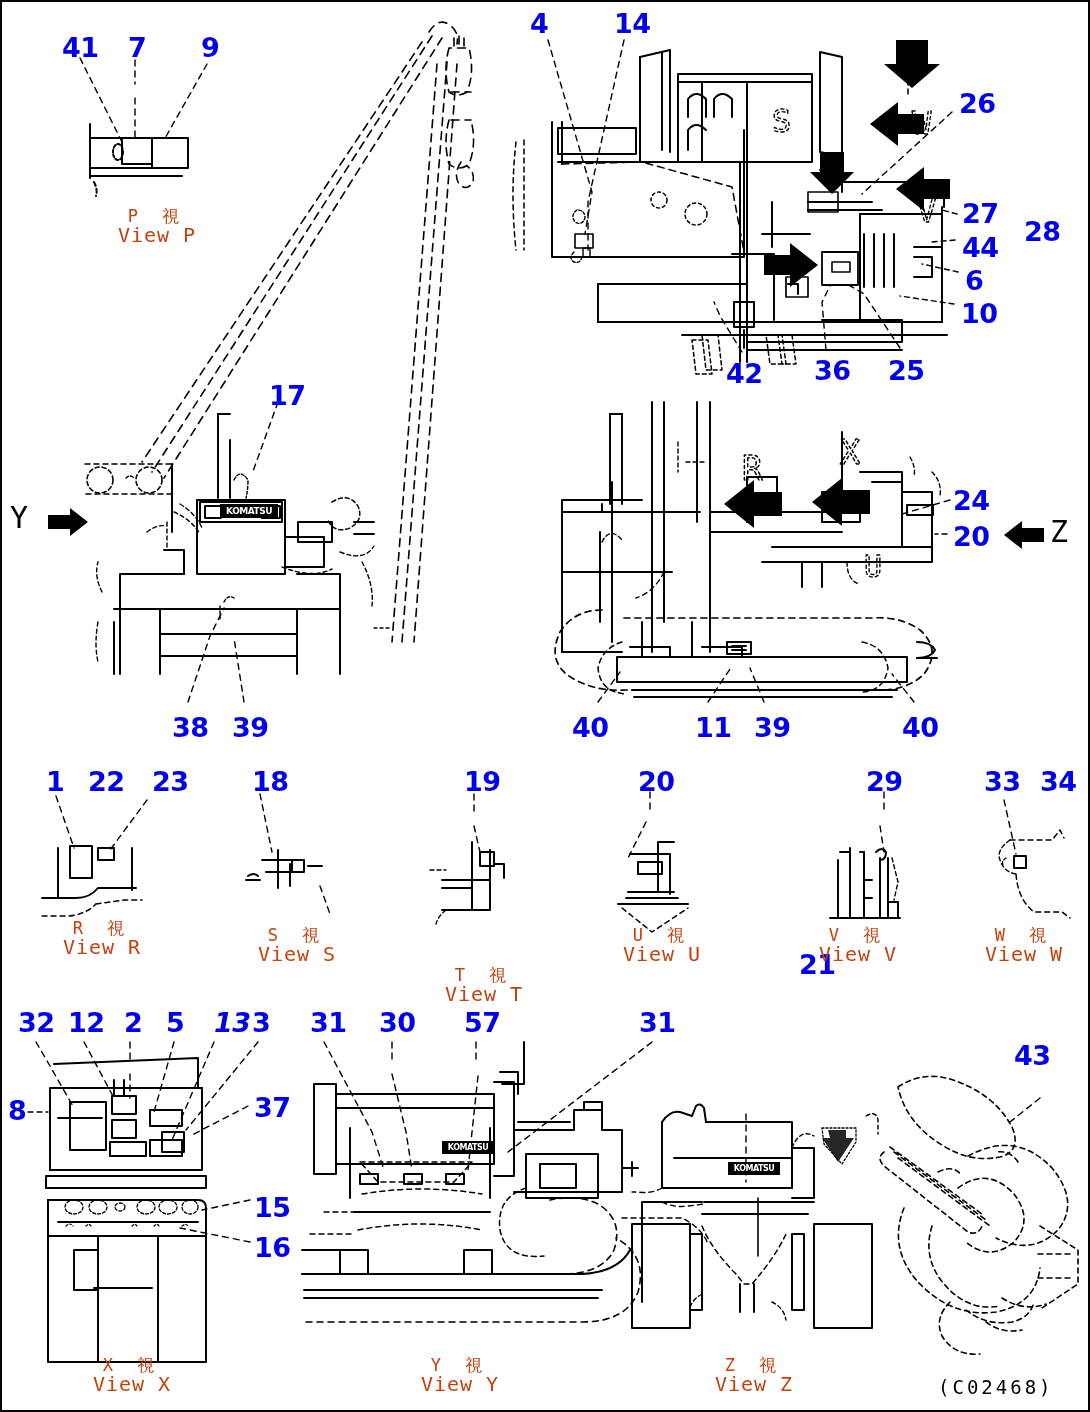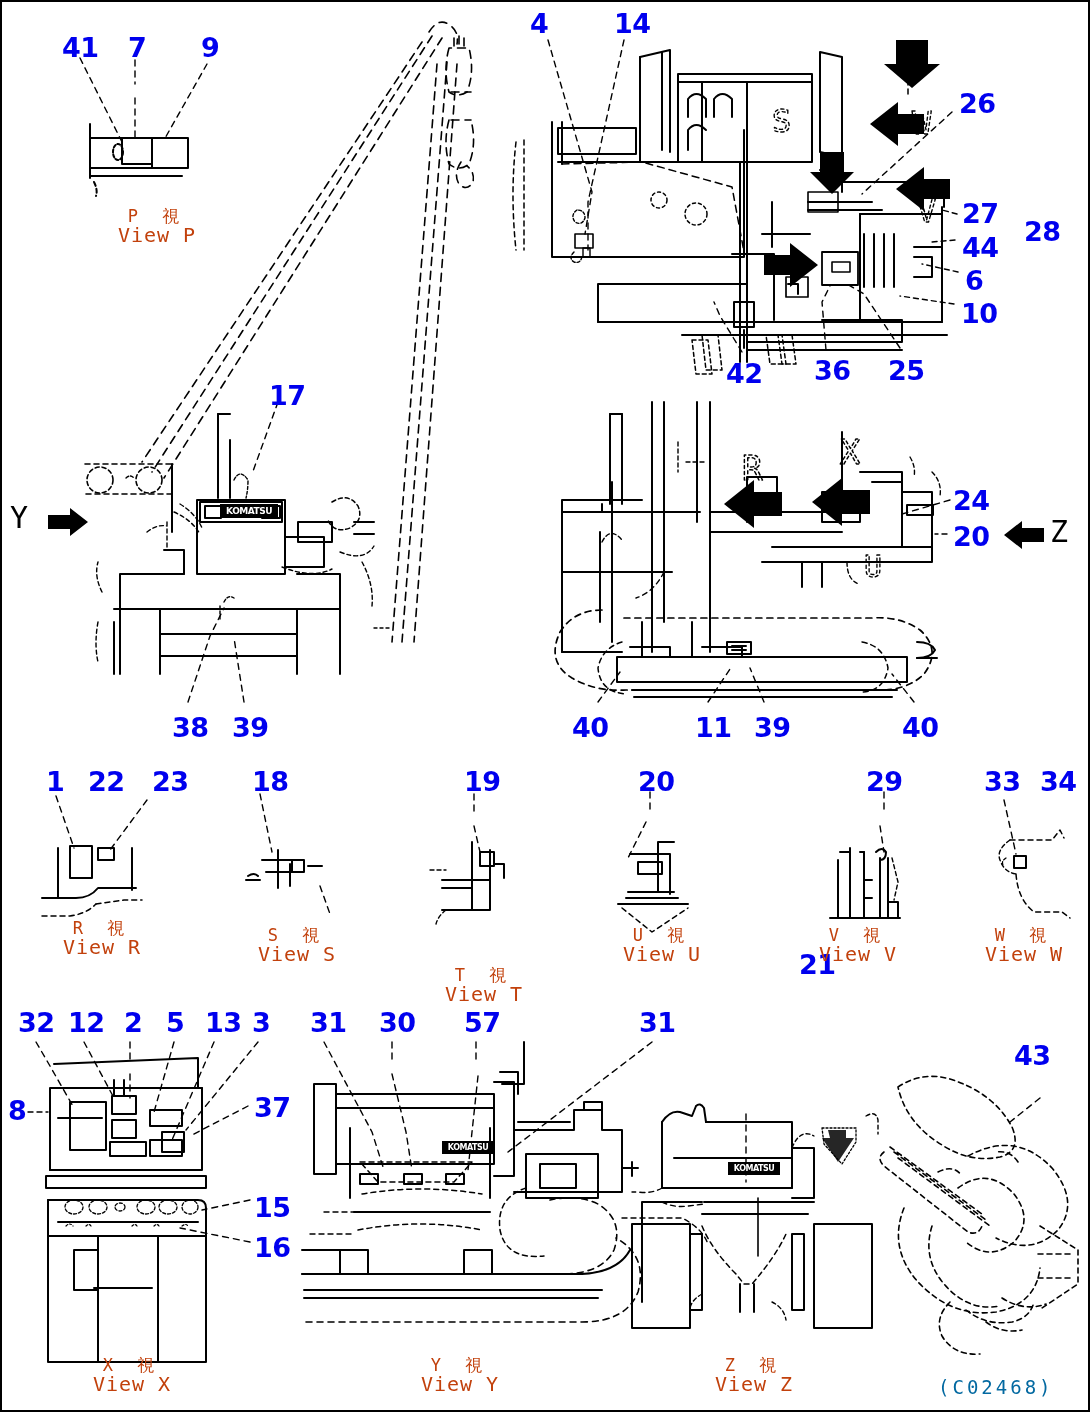--- a/index.html
+++ b/index.html
@@ -3,21 +3,21 @@
 <meta charset="utf-8">
 <style>
   html,body{margin:0;padding:0;background:#ffffff;}
   body{width:1090px;height:1412px;font-family:"DejaVu Sans Mono",monospace;overflow:hidden;}
   #sheet{position:relative;width:1090px;height:1412px;background:#fff;border:2px solid #000;box-sizing:border-box;}
   .num{position:absolute;color:#0000ee;font-family:"DejaVu Sans",sans-serif;font-weight:bold;font-size:27px;line-height:27px;letter-spacing:-0.5px;white-space:nowrap;}
   .vlabel{position:absolute;text-align:center;font-family:"DejaVu Sans Mono",monospace;color:#c2410c;line-height:1.02;white-space:nowrap;}
   .vlabel .jp{font-size:17px;letter-spacing:7px;display:block;}
   .vlabel .en{font-size:20px;letter-spacing:1px;display:block;}
   .marker{position:absolute;font-family:"DejaVu Sans Mono",monospace;font-size:30px;color:#000;}
-  .code{position:absolute;font-family:"DejaVu Sans Mono",monospace;font-size:19px;letter-spacing:3px;color:#0369a1;}
+  .code{position:absolute;font-family:"DejaVu Sans Mono",monospace;font-size:19px;letter-spacing:3px;color:#000000;}
   .art{position:absolute;top:0;left:0;width:1090px;height:1412px;pointer-events:none;}
   .logo{font-family:"DejaVu Sans",sans-serif;font-weight:bold;letter-spacing:-0.5px;}
 </style>
 </head>
 <body>
 
 <div id="sheet">
 
   <svg class="art" viewBox="0 0 1090 1412">
     <g fill="none" stroke="#000" stroke-width="2" stroke-linecap="round" stroke-linejoin="round">
@@ -472,21 +472,21 @@
   <div class="num" style="left:250px;top:766px;">18</div>
   <div class="num" style="left:462px;top:766px;">19</div>
   <div class="num" style="left:636px;top:766px;">20</div>
   <div class="num" style="left:864px;top:766px;">29</div>
   <div class="num" style="left:982px;top:766px;">33</div>
   <div class="num" style="left:1038px;top:766px;">34</div>
   <div class="num" style="left:16px;top:1007px;">32</div>
   <div class="num" style="left:66px;top:1007px;">12</div>
   <div class="num" style="left:122px;top:1007px;">2</div>
   <div class="num" style="left:164px;top:1007px;">5</div>
-  <div class="num" style="left:203px;top:1007px;">13</div>
+  <div class="num" style="left:212px;top:1007px;font-style:italic;">13</div>
   <div class="num" style="left:250px;top:1007px;">3</div>
   <div class="num" style="left:308px;top:1007px;">31</div>
   <div class="num" style="left:377px;top:1007px;">30</div>
   <div class="num" style="left:462px;top:1007px;">57</div>
   <div class="num" style="left:637px;top:1007px;">31</div>
   <div class="num" style="left:752px;top:949px;margin-left:45px;">21</div>
   <div class="num" style="left:6px;top:1095px;">8</div>
   <div class="num" style="left:252px;top:1092px;">37</div>
   <div class="num" style="left:252px;top:1192px;">15</div>
   <div class="num" style="left:252px;top:1232px;">16</div>

